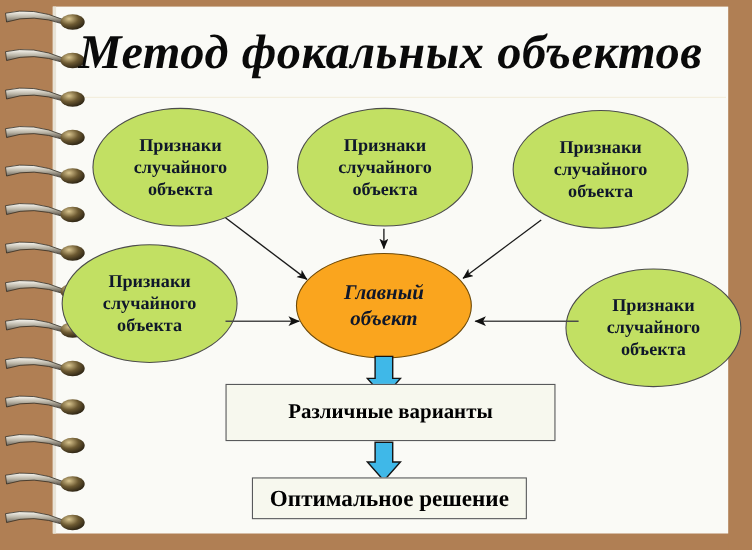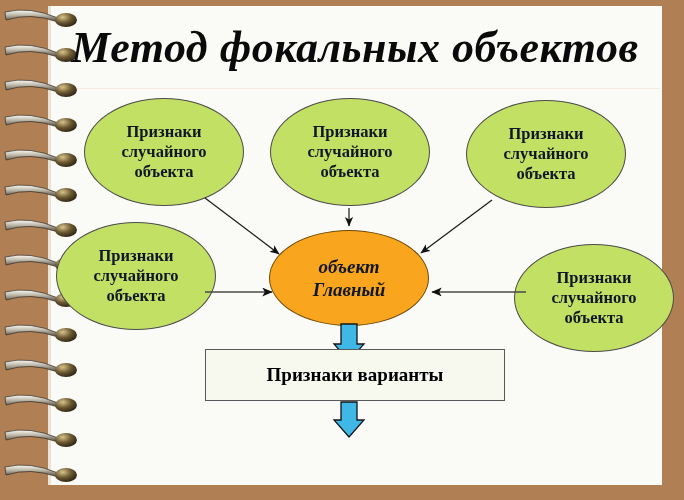--- a/index.html
+++ b/index.html
@@ -238,22 +238,22 @@
     <span>объекта</span>
   </div>
 
   <div class="oval oval-green" id="oval-mr" style="left:514px; top:244px; width:160px; height:108px;">
     <span>Признаки</span>
     <span>случайного</span>
     <span>объекта</span>
   </div>
 
   <div class="oval oval-orange" id="oval-focal" style="left:269px; top:230px; width:160px; height:96px;">
+    <span>Главный</span>
     <span>объект</span>
-    <span>Главный</span>
   </div>
 
   <svg class="connectors" viewBox="0 0 684 500">
     <defs>
       <marker id="ah" markerWidth="9" markerHeight="9" refX="7.5" refY="3.4" orient="auto" markerUnits="strokeWidth">
         <path d="M0,0 L8,3.4 L0,6.8 L2,3.4 Z" fill="#111"></path>
       </marker>
     </defs>
 
     <line x1="205" y1="198" x2="279" y2="254" stroke="#1a1a1a" stroke-width="1.2" marker-end="url(#ah)"></line>
@@ -270,17 +270,20 @@
   <svg class="connectors" viewBox="0 0 684 500">
     <g>
       <path d="M341 324 L357 324 L357 344 L364 344 L349 361 L334 344 L341 344 Z" fill="#3fb8e8" stroke="#151515" stroke-width="1.3"></path>
     </g>
     <g>
       <path d="M341 402 L357 402 L357 420 L364 420 L349 437 L334 420 L341 420 Z" fill="#3fb8e8" stroke="#151515" stroke-width="1.3"></path>
     </g>
   </svg>
 
   <div class="rect" id="rect-variants" style="left:205px; top:349px; width:300px; height:52px;">
-    <span>Признаки варианты</span>
-  </div>
-
+    <span>Различные варианты</span>
+  </div>
+
+  <div class="rect" id="rect-solution" style="left:229px; top:434px; width:250px; height:38px;">
+    <span>Оптимальное решение</span>
+  </div>
 
 </div>
 
 </body></html>

